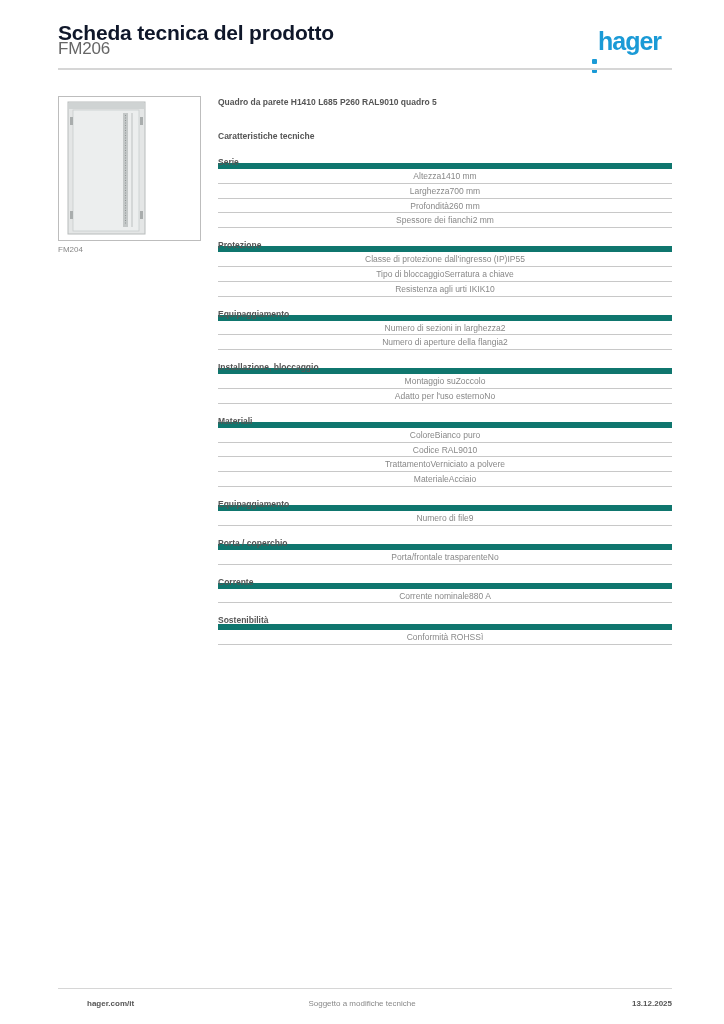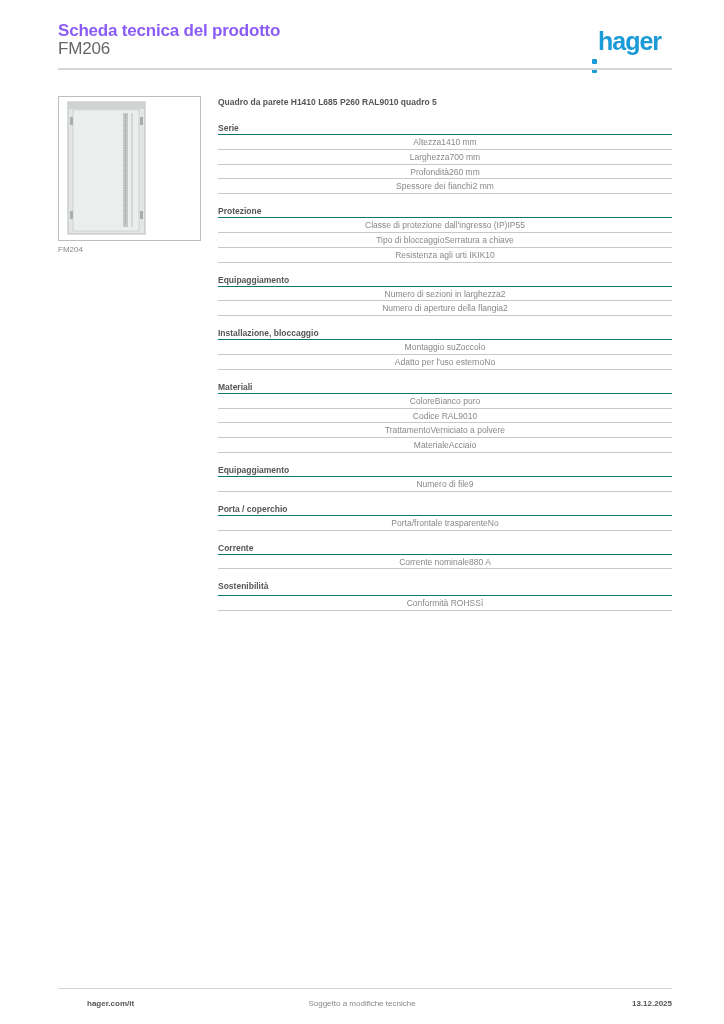--- a/index.html
+++ b/index.html
@@ -1,34 +1,34 @@
 <!DOCTYPE html>
 <html><head>
 <meta charset="utf-8">
 <style>
   * { margin: 0; padding: 0; box-sizing: border-box; }
   html, body { width: 724px; height: 1024px; background: #ffffff; overflow: hidden; }
   body { font-family: "Liberation Sans", sans-serif; color: #333; position: relative; }
 
-  .header-title { position: absolute; left: 58px; top: 21px; font-size: 17px; font-weight: bold; color: #8b5cf6; letter-spacing: -0.2px; }
+  .header-title { position: absolute; left: 58px; top: 21px; font-size: 21px; font-weight: bold; color: #0f172a; letter-spacing: -0.2px; }
   .header-code { position: absolute; left: 58px; top: 39px; font-size: 17px; color: #666; letter-spacing: -0.2px; }
   .logo { position: absolute; left: 592px; top: 27px; font-size: 25px; font-weight: bold; color: #1a9ad6; letter-spacing: -1px; line-height: 28px; }
   .logo .colon { display: inline-block; width: 6px; position: relative; }
   .logo .colon i { position: absolute; left: 0; width: 5px; height: 5px; background: #1a9ad6; border-radius: 1px; }
   .header-rule { position: absolute; left: 58px; top: 68px; width: 614px; height: 2px; background: #d6d6d6; }
 
   .product-image { position: absolute; left: 58px; top: 96px; width: 143px; height: 145px; border: 1px solid #bdbdbd; background: #fff; }
   .cabinet { position: absolute; left: 8px; top: 4px; width: 79px; height: 134px; }
   .image-caption { position: absolute; left: 58px; top: 245px; font-size: 8px; color: #888; }
 
   .content { position: absolute; left: 218px; top: 96px; width: 454px; }
   .product-desc { font-size: 8.5px; font-weight: bold; color: #555; height: 12px; line-height: 12px; }
   .section-title { font-size: 8.5px; font-weight: bold; color: #555; margin-top: 22px; height: 12px; line-height: 12px; }
   .group { margin-top: 11px; }
-  .group-title { font-size: 8.5px; font-weight: bold; color: #555; height: 13px; line-height: 12px; border-bottom: 1px solid #0f766e; }
+  .group-title { font-size: 8.5px; font-weight: bold; color: #555; height: 13px; line-height: 12px; border-bottom: 6px solid #0f766e; }
   .row { display: flex; justify-content: center; font-size: 8.5px; color: #888; height: 14.8px; line-height: 14px; border-bottom: 1px solid #c8c8c8; }
   .row .lbl { white-space: nowrap; }
   .row .val { white-space: nowrap; text-align: right; }
 
   .footer-rule { position: absolute; left: 58px; top: 988px; width: 614px; height: 1px; background: #d6d6d6; }
   .footer-left { position: absolute; left: 58px; top: 999px; font-size: 8px; font-weight: bold; color: #555; padding-left: 29px; }
   .footer-center { position: absolute; left: 0; width: 724px; top: 999px; text-align: center; font-size: 8px; color: #888; }
   .footer-right { position: absolute; right: 52px; top: 999px; font-size: 8px; font-weight: bold; color: #555; }
 </style>
 </head>
@@ -50,20 +50,21 @@
     <rect x="3" y="16" width="3" height="8" fill="#a9adad"></rect>
     <rect x="73" y="16" width="3" height="8" fill="#a9adad"></rect>
     <rect x="3" y="110" width="3" height="8" fill="#a9adad"></rect>
     <rect x="73" y="110" width="3" height="8" fill="#a9adad"></rect>
   </svg>
 </div>
 <div class="image-caption">FM204</div>
 
 <div class="content">
   <div class="product-desc">Quadro da parete H1410 L685 P260 RAL9010 quadro 5</div>
+  <div class="section-title">Caratteristiche tecniche</div>
 
   <div class="group" style="margin-top:14px">
     <div class="group-title">Serie</div>
     <div class="row">
         <span class="lbl">Altezza</span>
         <span class="val">1410 mm</span>
       </div>
     <div class="row">
         <span class="lbl">Larghezza</span>
         <span class="val">700 mm</span>

